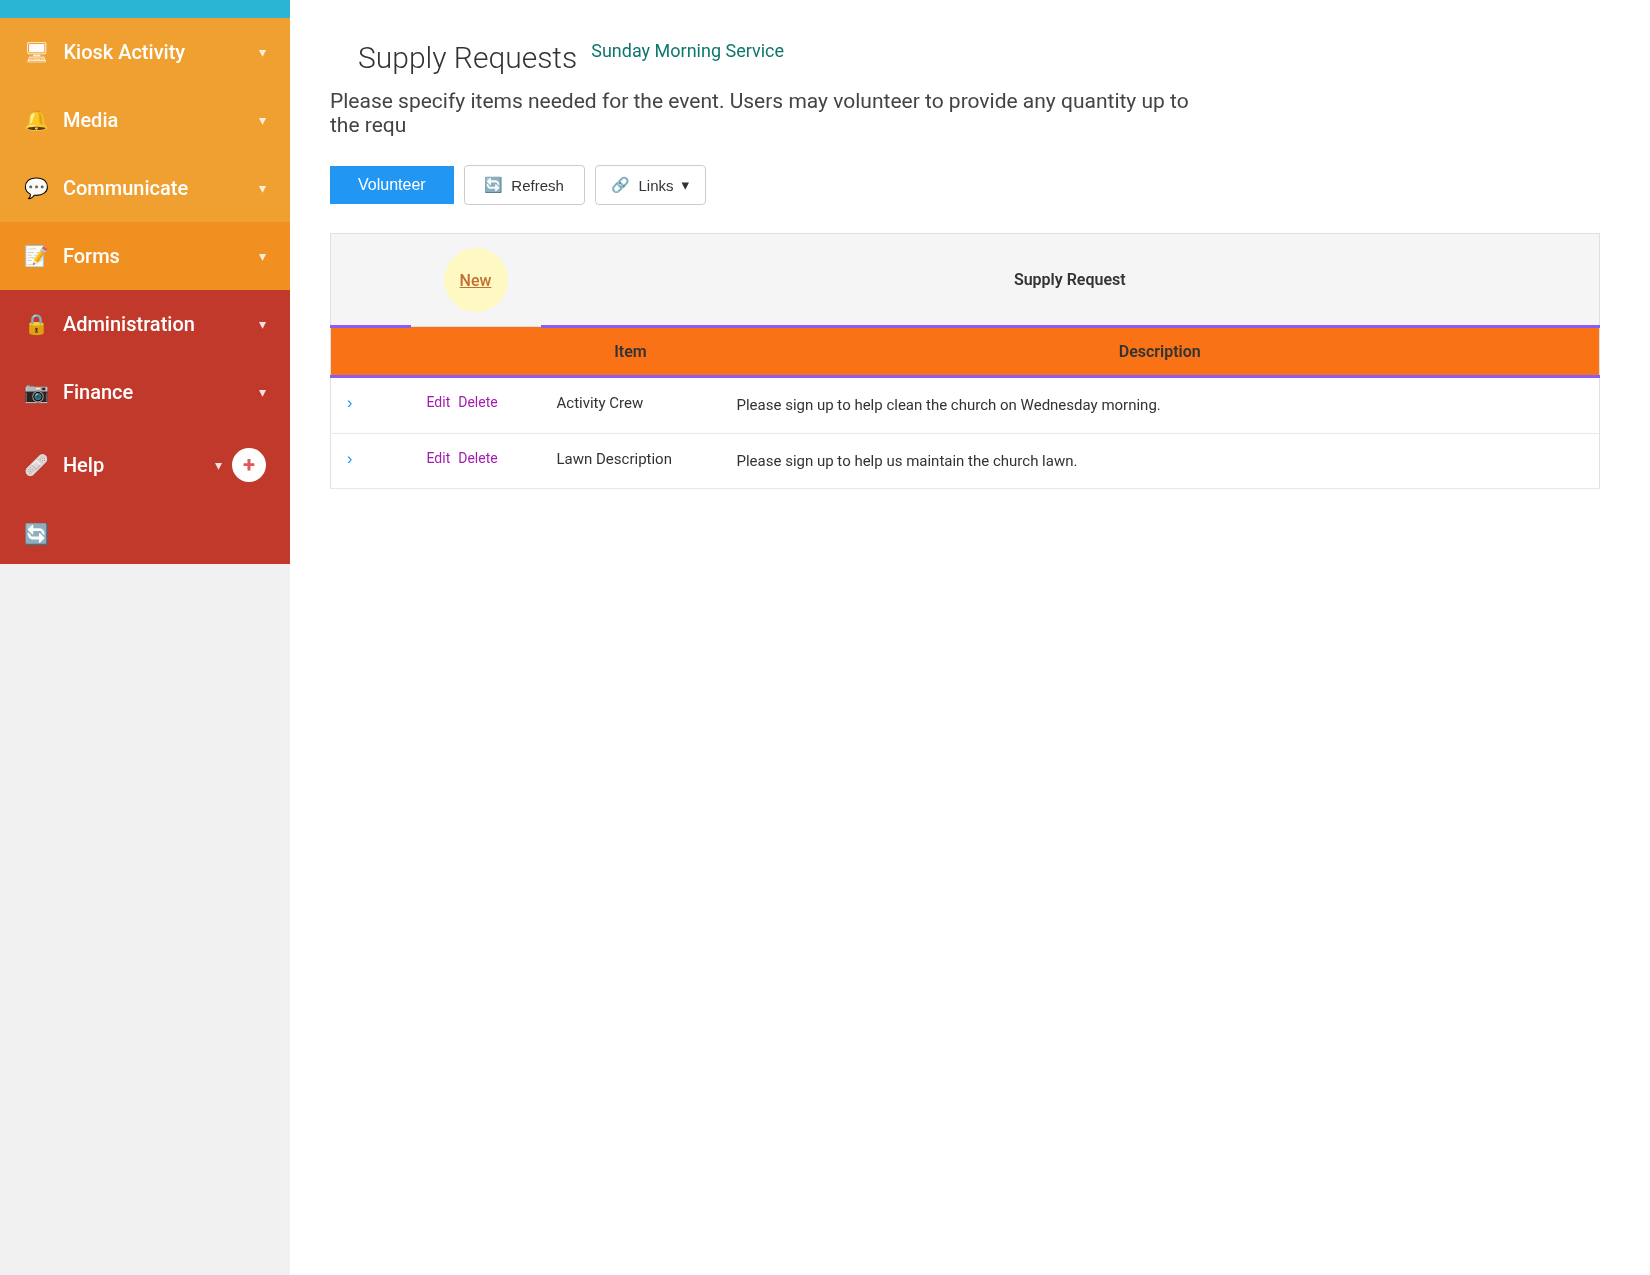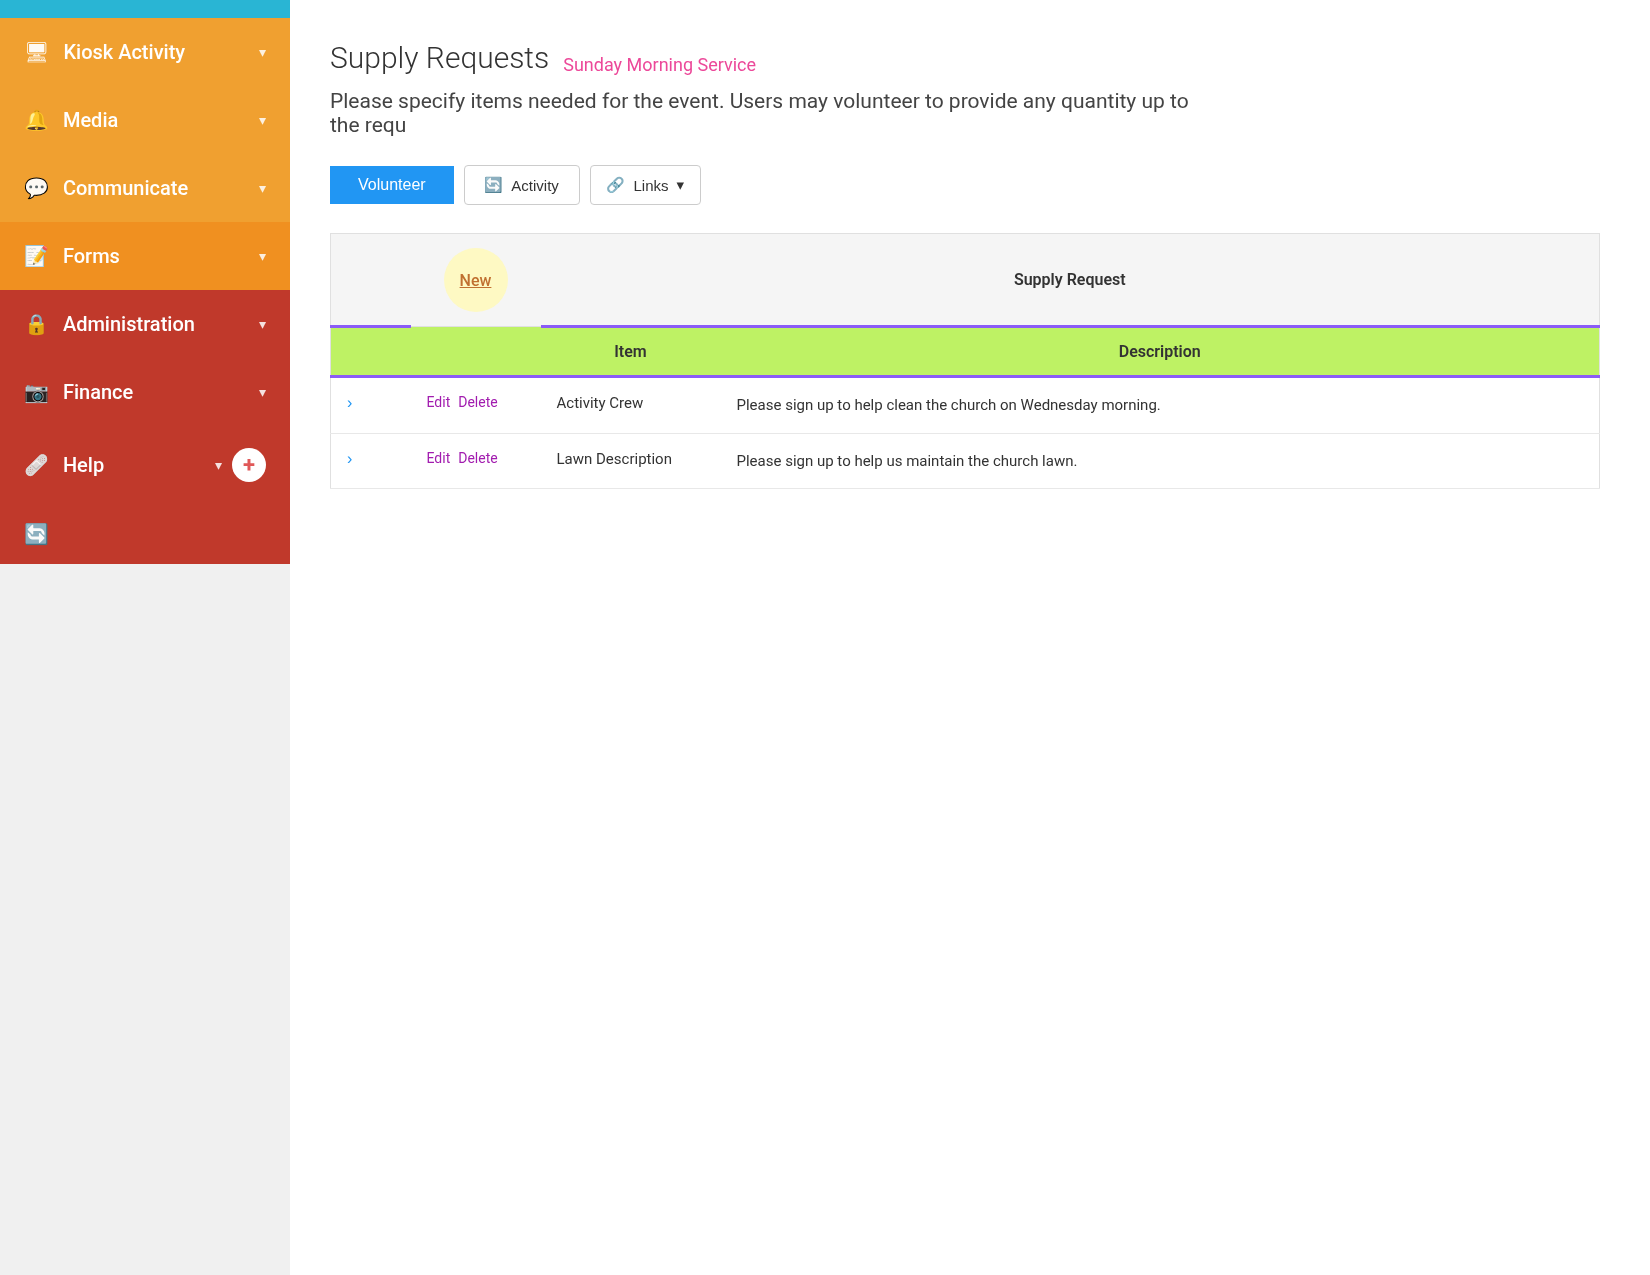--- a/index.html
+++ b/index.html
@@ -80,34 +80,35 @@
     
     .main {
       flex: 1;
       background: white;
       overflow-y: auto;
       padding: 40px 50px 40px 40px;
     }
 
     .page-title {
       display: flex;
-      align-items: flex-end;
+      align-items: flex-start;
       gap: 14px;
       margin-bottom: 14px;
+      margin-left: 28px;
     }
 
     .page-title-main {
       font-size: 30px;
       font-weight: 300;
       color: #333;
     }
 
     .page-title-sub {
       font-size: 18px;
-      color: #ec4899;
+      color: #0f766e;
       font-weight: 400;
     }
 
     .page-description {
       font-size: 21px;
       color: #444;
       margin-bottom: 28px;
       max-width: 880px;
     }
 
@@ -159,21 +160,21 @@
     }
 
     
     .supply-table {
       width: 100%;
       border-collapse: collapse;
       border: 1px solid #e0e0e0;
     }
 
     .table-header-row {
-      background: #bef264;
+      background: #f97316;
     }
 
     .table-header-row th {
       padding: 14px 16px;
       text-align: center;
       font-size: 16px;
       font-weight: 600;
       color: #333;
       border-bottom: 3px solid #8b5cf6;
     }
@@ -325,21 +326,21 @@
     <h1 class="page-title-main">Supply Requests</h1>
     <span class="page-title-sub">Sunday Morning Service</span>
   </div>
 
   <p class="page-description">Please specify items needed for the event. Users may volunteer to provide any quantity up to the requ</p>
 
   <div class="toolbar">
     <button class="btn-volunteer">Volunteer</button>
     <button class="btn-refresh">
       <span>🔄</span>
-      <span>Activity</span>
+      <span>Refresh</span>
     </button>
     <button class="btn-links">
       <span>🔗</span>
       <span>Links</span>
       <span>▾</span>
     </button>
   </div>
 
   <table class="supply-table">
     <thead>

